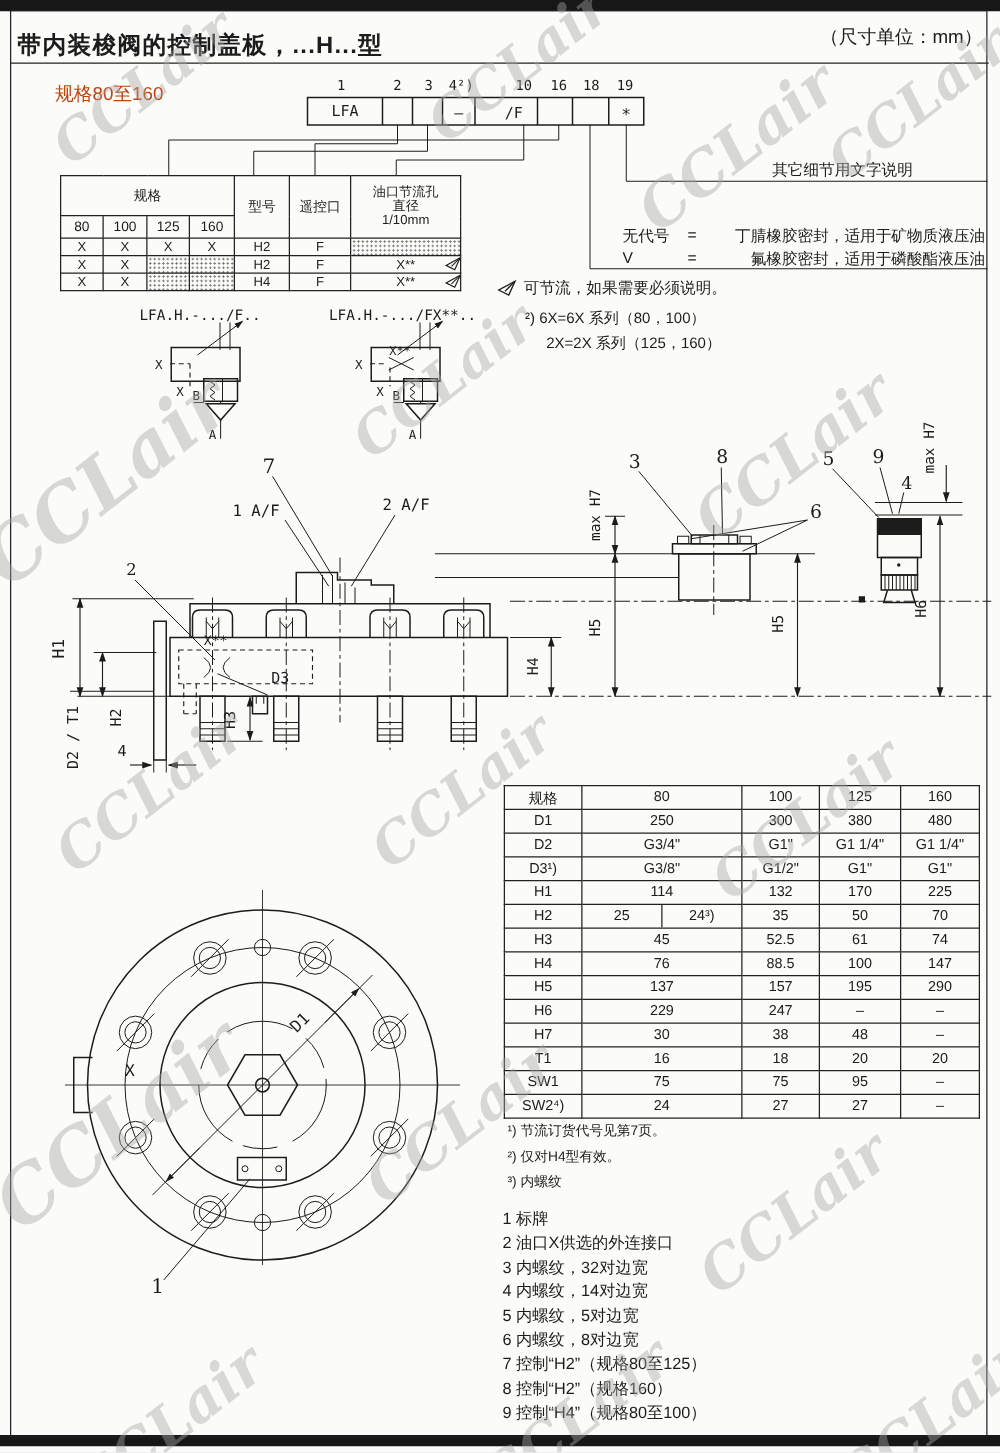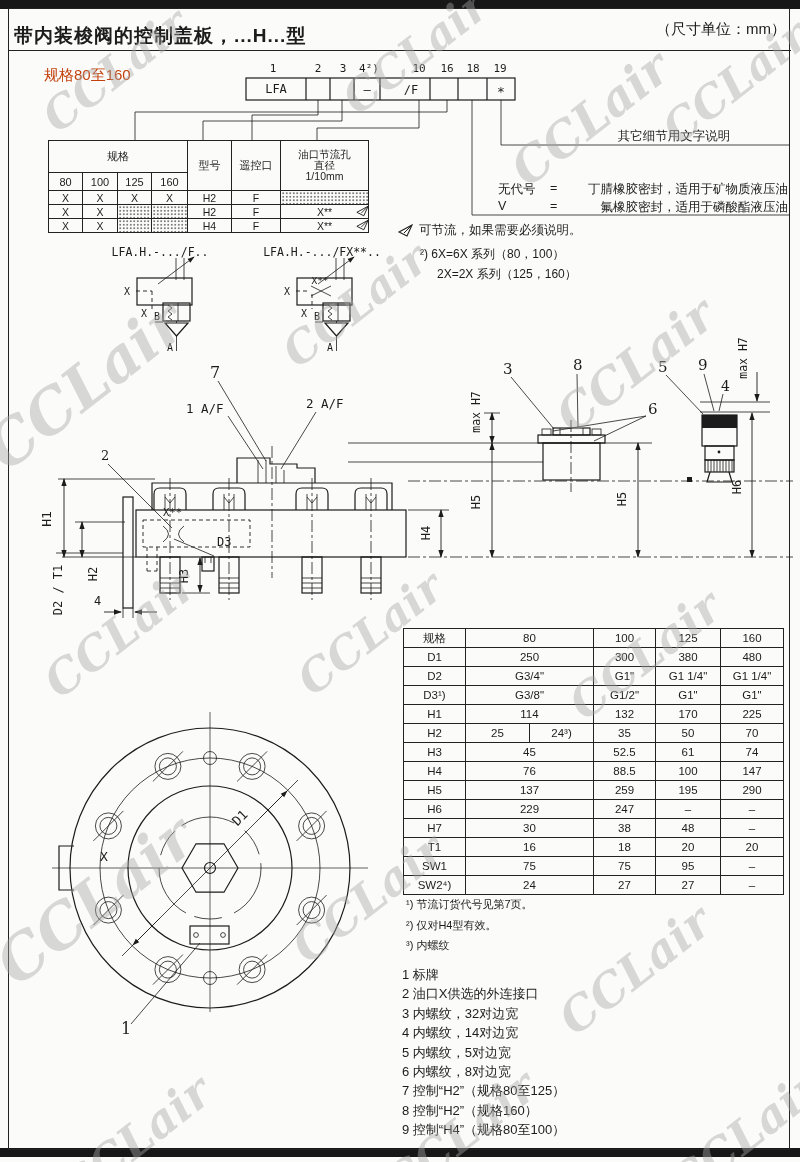--- a/index.html
+++ b/index.html
@@ -472,21 +472,21 @@
     <tr>
           <td>H4</td>
           <td>76</td>
           <td>88.5</td>
           <td>100</td>
           <td>147</td>
         </tr>
     <tr>
           <td>H5</td>
           <td>137</td>
-          <td>259</td>
+          <td>157</td>
           <td>195</td>
           <td>290</td>
         </tr>
     <tr>
           <td>H6</td>
           <td>229</td>
           <td>247</td>
           <td>–</td>
           <td>–</td>
         </tr>

